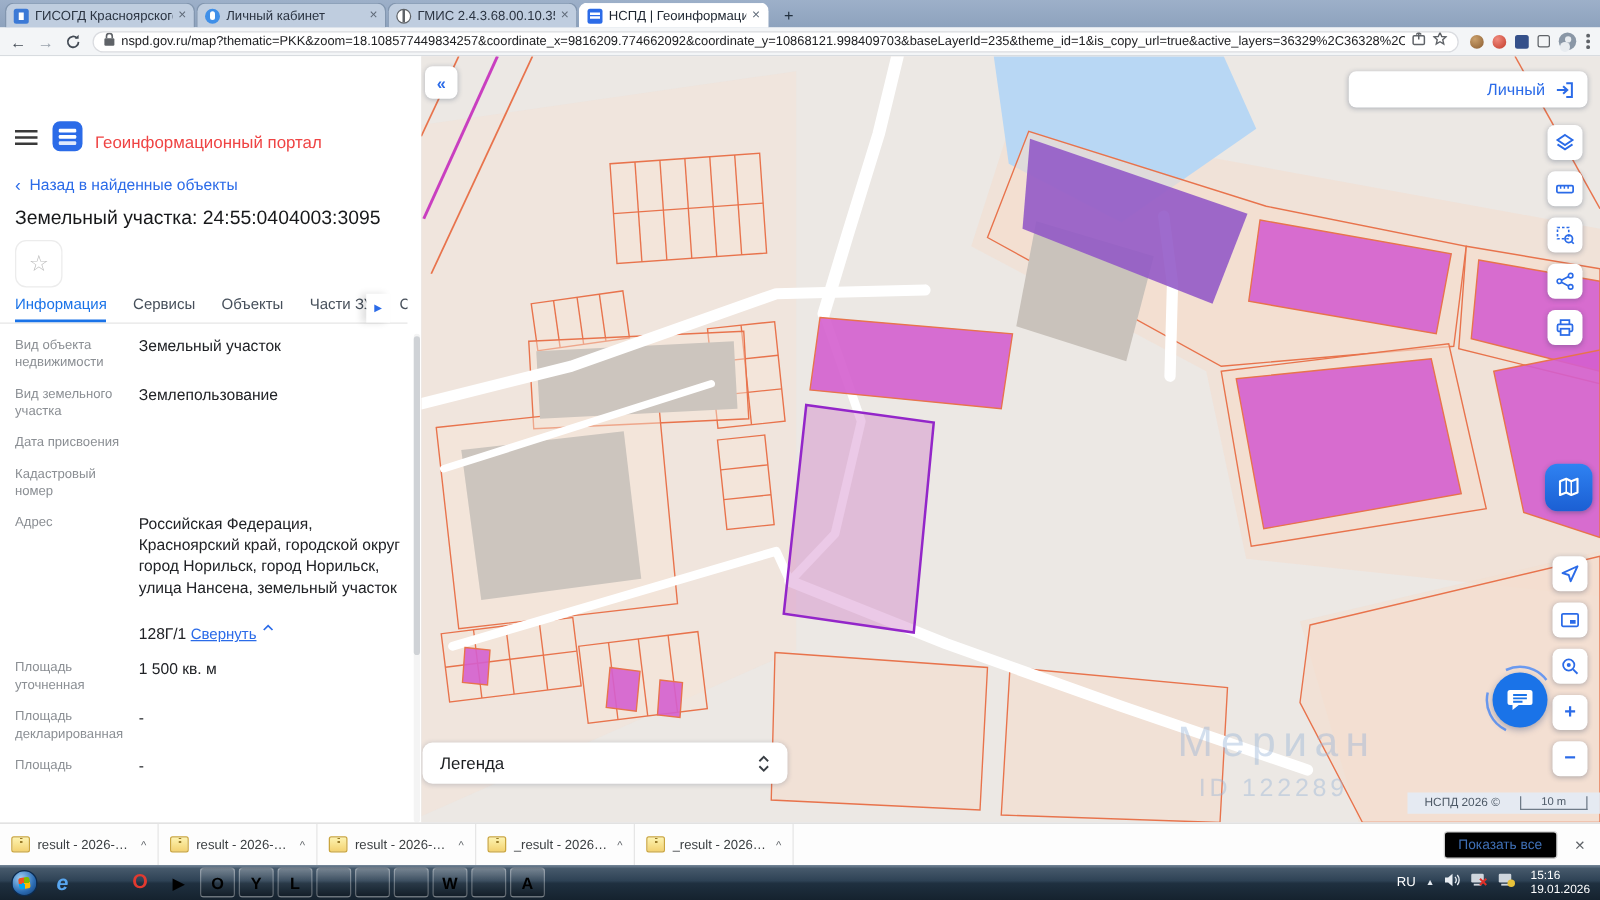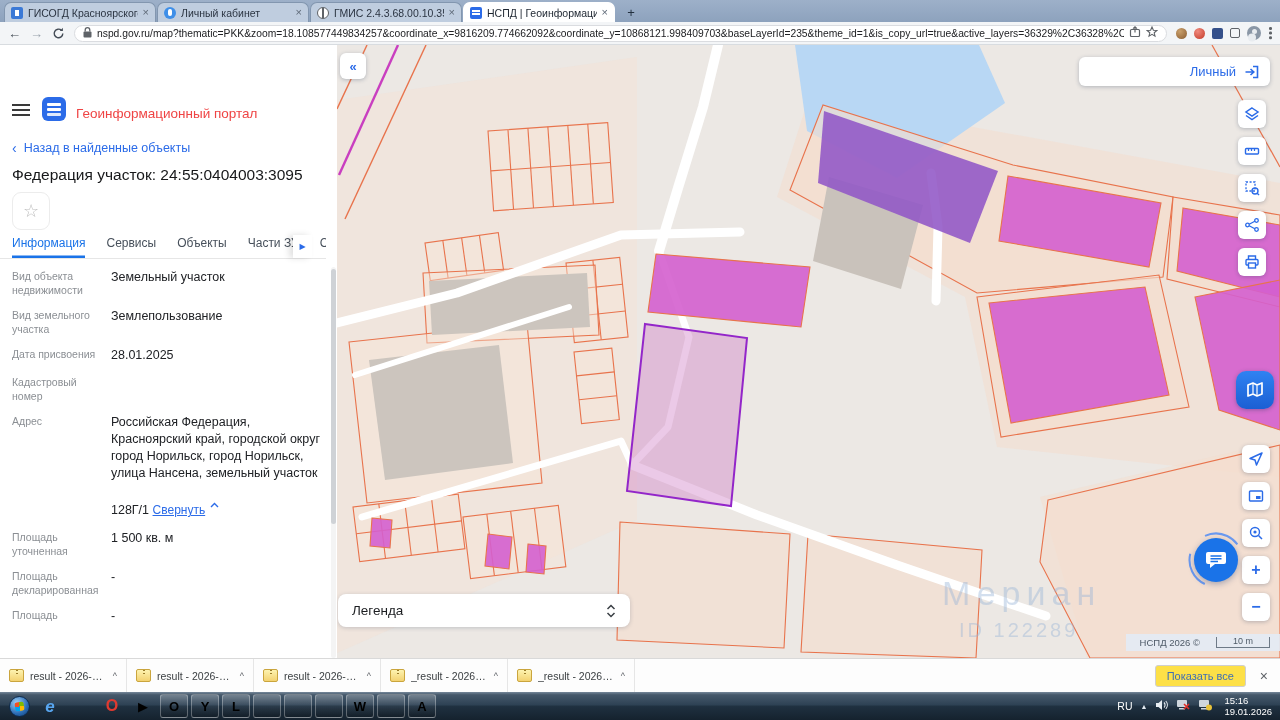--- a/index.html
+++ b/index.html
@@ -87,21 +87,21 @@
   .scalebar { width:54px; height:11px; border-left:1px solid #6e7a87; border-right:1px solid #6e7a87; border-bottom:1px solid #6e7a87; font-size:9px; color:#4e5a67; text-align:center; line-height:9px; }
 
   
   .dlbar { position:absolute; left:0; top:658px; width:1280px; height:34px; background:#fdfdfd; border-top:1px solid #d9d9d9; display:flex; align-items:center; }
   .dlitem { width:127px; height:100%; display:flex; align-items:center; gap:6px; padding:0 9px; border-right:1px solid #e6e6e6; }
   .zip { width:15px; height:13px; flex:none; background:linear-gradient(#fdf3b0,#f3d271); border:1px solid #caa53d; border-radius:2px; position:relative; }
   .zip::after { content:""; position:absolute; left:6px; top:0; width:2px; height:6px; background:repeating-linear-gradient(#9a7c2a 0 1.5px, transparent 1.5px 3px); }
   .dlname { flex:1; font-size:10.5px; color:#3c4043; white-space:nowrap; overflow:hidden; text-overflow:ellipsis; }
   .dlcaret { font-size:9px; color:#5f6368; }
   .dlright { margin-left:auto; display:flex; align-items:center; gap:14px; padding-right:12px; }
-  .show-all { border:1px solid #cfcfcf; border-radius:3px; padding:4px 11px; font-size:11px; color:#3f6fb5; background:#fde047;text-align:right; }
+  .show-all { border:1px solid #cfcfcf; border-radius:3px; padding:4px 11px; font-size:11px; color:#3f6fb5; background:#000000;text-align:right; }
   .dlclose { font-size:14px; color:#5f6368; }
 
   
   .taskbar { position:absolute; left:0; top:692px; width:1280px; height:28px; background:linear-gradient(#76889a 0%, #46596b 10%, #2e4255 45%, #1f3040 52%, #15222e 100%); display:flex; align-items:center; }
   .tbicons { display:flex; align-items:center; gap:3px; padding-left:5px; }
   .tbi { width:28px; height:24px; display:flex; align-items:center; justify-content:center; position:relative; }
   .tbi.frame { border:1px solid rgba(255,255,255,.3); border-radius:3px; background:linear-gradient(rgba(255,255,255,.25),rgba(255,255,255,.06) 48%, rgba(0,0,0,.18)); }
   .tbglyph { font-size:13px; font-weight:bold; line-height:1; }
   .tb-start .orb { width:21px; height:21px; border-radius:50%; background:radial-gradient(circle at 35% 30%, #9fd0f5, #2b6cb4 60%, #123a6b); border:1px solid #0d2b4e; display:flex; align-items:center; justify-content:center; }
   .win-flag { width:9px; height:9px; border-radius:2px; transform:rotate(-8deg); background:conic-gradient(#7fba00 0 25%, #ffb900 0 50%, #00a4ef 0 75%, #f25022 0); }
@@ -190,21 +190,21 @@
   <div class="app">
 
     <aside class="panel">
       <div class="burger"></div>
       <div class="logo"></div>
       <div class="app-title">Геоинформационный портал</div>
       <div class="back">
         <span class="back-ch">‹</span>
         <span>Назад в найденные объекты</span>
       </div>
-      <div class="ptitle">Федерация участок: 24:55:0404003:3095</div>
+      <div class="ptitle">Земельный участка: 24:55:0404003:3095</div>
       <div class="star-btn">
         <span>☆</span>
       </div>
       <div class="ptabs">
         <div class="ptabs-inner">
 
             <div class="ptab active">
               <span>Информация</span>
             </div>
 
@@ -241,24 +241,20 @@
           <div class="frow">
             <div class="flabel">Вид земельного участка</div>
             <div class="fval">
               <span>Землепользование</span>
               
             </div>
           </div>
 
           <div class="frow">
             <div class="flabel">Дата присвоения</div>
-            <div class="fval">
-              <span>28.01.2025</span>
-              
-            </div>
           </div>
 
           <div class="frow">
             <div class="flabel">Кадастровый номер</div>
           </div>
 
 
           <div class="frow">
             <div class="flabel">Адрес</div>
             <div class="fval">

